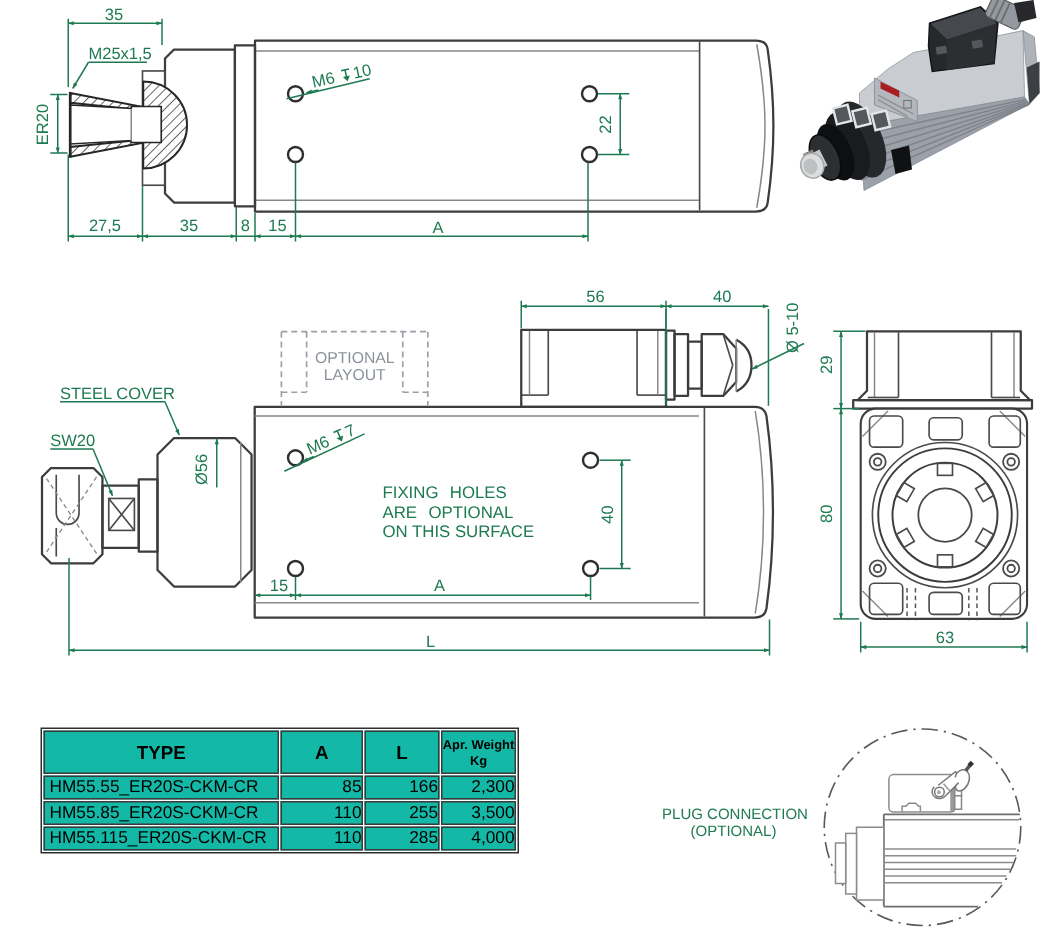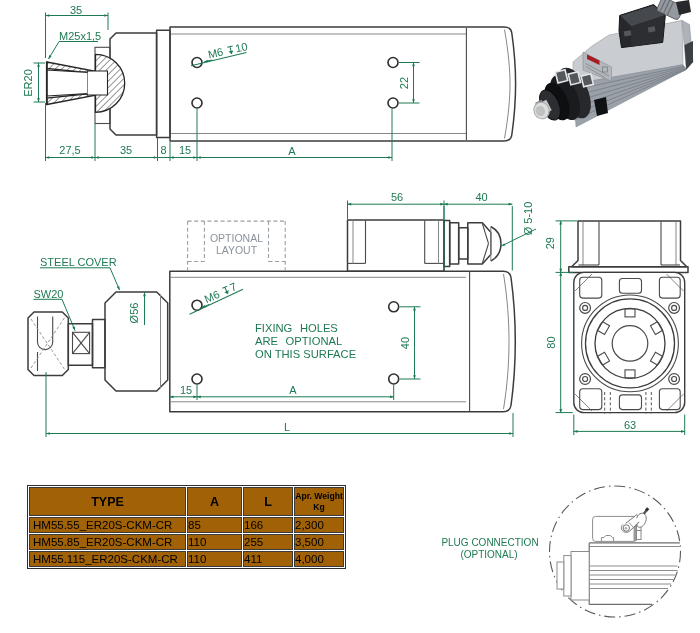--- a/index.html
+++ b/index.html
@@ -4,22 +4,22 @@
 html,body{margin:0;padding:0;width:700px;height:633px;background:#fff;overflow:hidden}
 svg{position:absolute;left:0;top:0}
 text{font-family:"Liberation Sans",sans-serif}
 .o{stroke:#3c3c3c;stroke-width:1.5;fill:none;stroke-linejoin:round}
 .m{stroke:#4a4a4a;stroke-width:1.1;fill:none}
 .t{stroke:#878787;stroke-width:1;fill:none}
 .g{stroke:#1e7a52;stroke-width:1;fill:none}
 .gt{fill:#1e7a52;font-size:11px}
 .gray{stroke:#9aa0a6;stroke-width:1.1;fill:none;stroke-dasharray:4 2.6}
 #tbl{position:absolute;left:27px;top:485px;width:317px;border-collapse:separate;border-spacing:1.5px;background:#fff;border:1.5px solid #2e2e2e;table-layout:fixed;font-family:"Liberation Sans",sans-serif}
-#tbl td{border:1.2px solid #3a3a3a;background:#a16207;color:#000;padding:0 0 0 3px;font-size:11.5px;white-space:nowrap;overflow:hidden}
-#tbl td.c{text-align:left;padding:0}
+#tbl td{border:1.2px solid #3a3a3a;background:#14b8a6;color:#000;padding:0 0 0 3px;font-size:11.5px;white-space:nowrap;overflow:hidden}
+#tbl td.c{text-align:right;padding:0}
 #tbl td.h{font-weight:bold;text-align:center;font-size:12.5px;padding:0}
 </style></head>
 <body>
 <svg width="700" height="633" viewBox="0 0 700 633">
 <defs>
 <marker id="ar" viewBox="0 0 10 10" refX="9.3" refY="5" markerWidth="8.5" markerHeight="4" orient="auto-start-reverse">
         <path d="M0,1.6 L10,5 L0,8.4 z" fill="#1e7a52"></path>
       </marker>
 <pattern id="h" patternUnits="userSpaceOnUse" width="4.6" height="4.6" patternTransform="rotate(45)">
         <line x1="0" y1="0" x2="0" y2="4.6" stroke="#2e2e2e" stroke-width="1"></line>
@@ -343,17 +343,17 @@
       </tr>
 <tr style="height:16.1px">
         <td>HM55.85_ER20S-CKM-CR</td>
         <td class="c">110</td>
         <td class="c">255</td>
         <td class="c">3,500</td>
       </tr>
 <tr style="height:16.1px">
         <td>HM55.115_ER20S-CKM-CR</td>
         <td class="c">110</td>
-        <td class="c">411</td>
+        <td class="c">285</td>
         <td class="c">4,000</td>
       </tr>
 </tbody>
   </table>
 
 </body></html>

